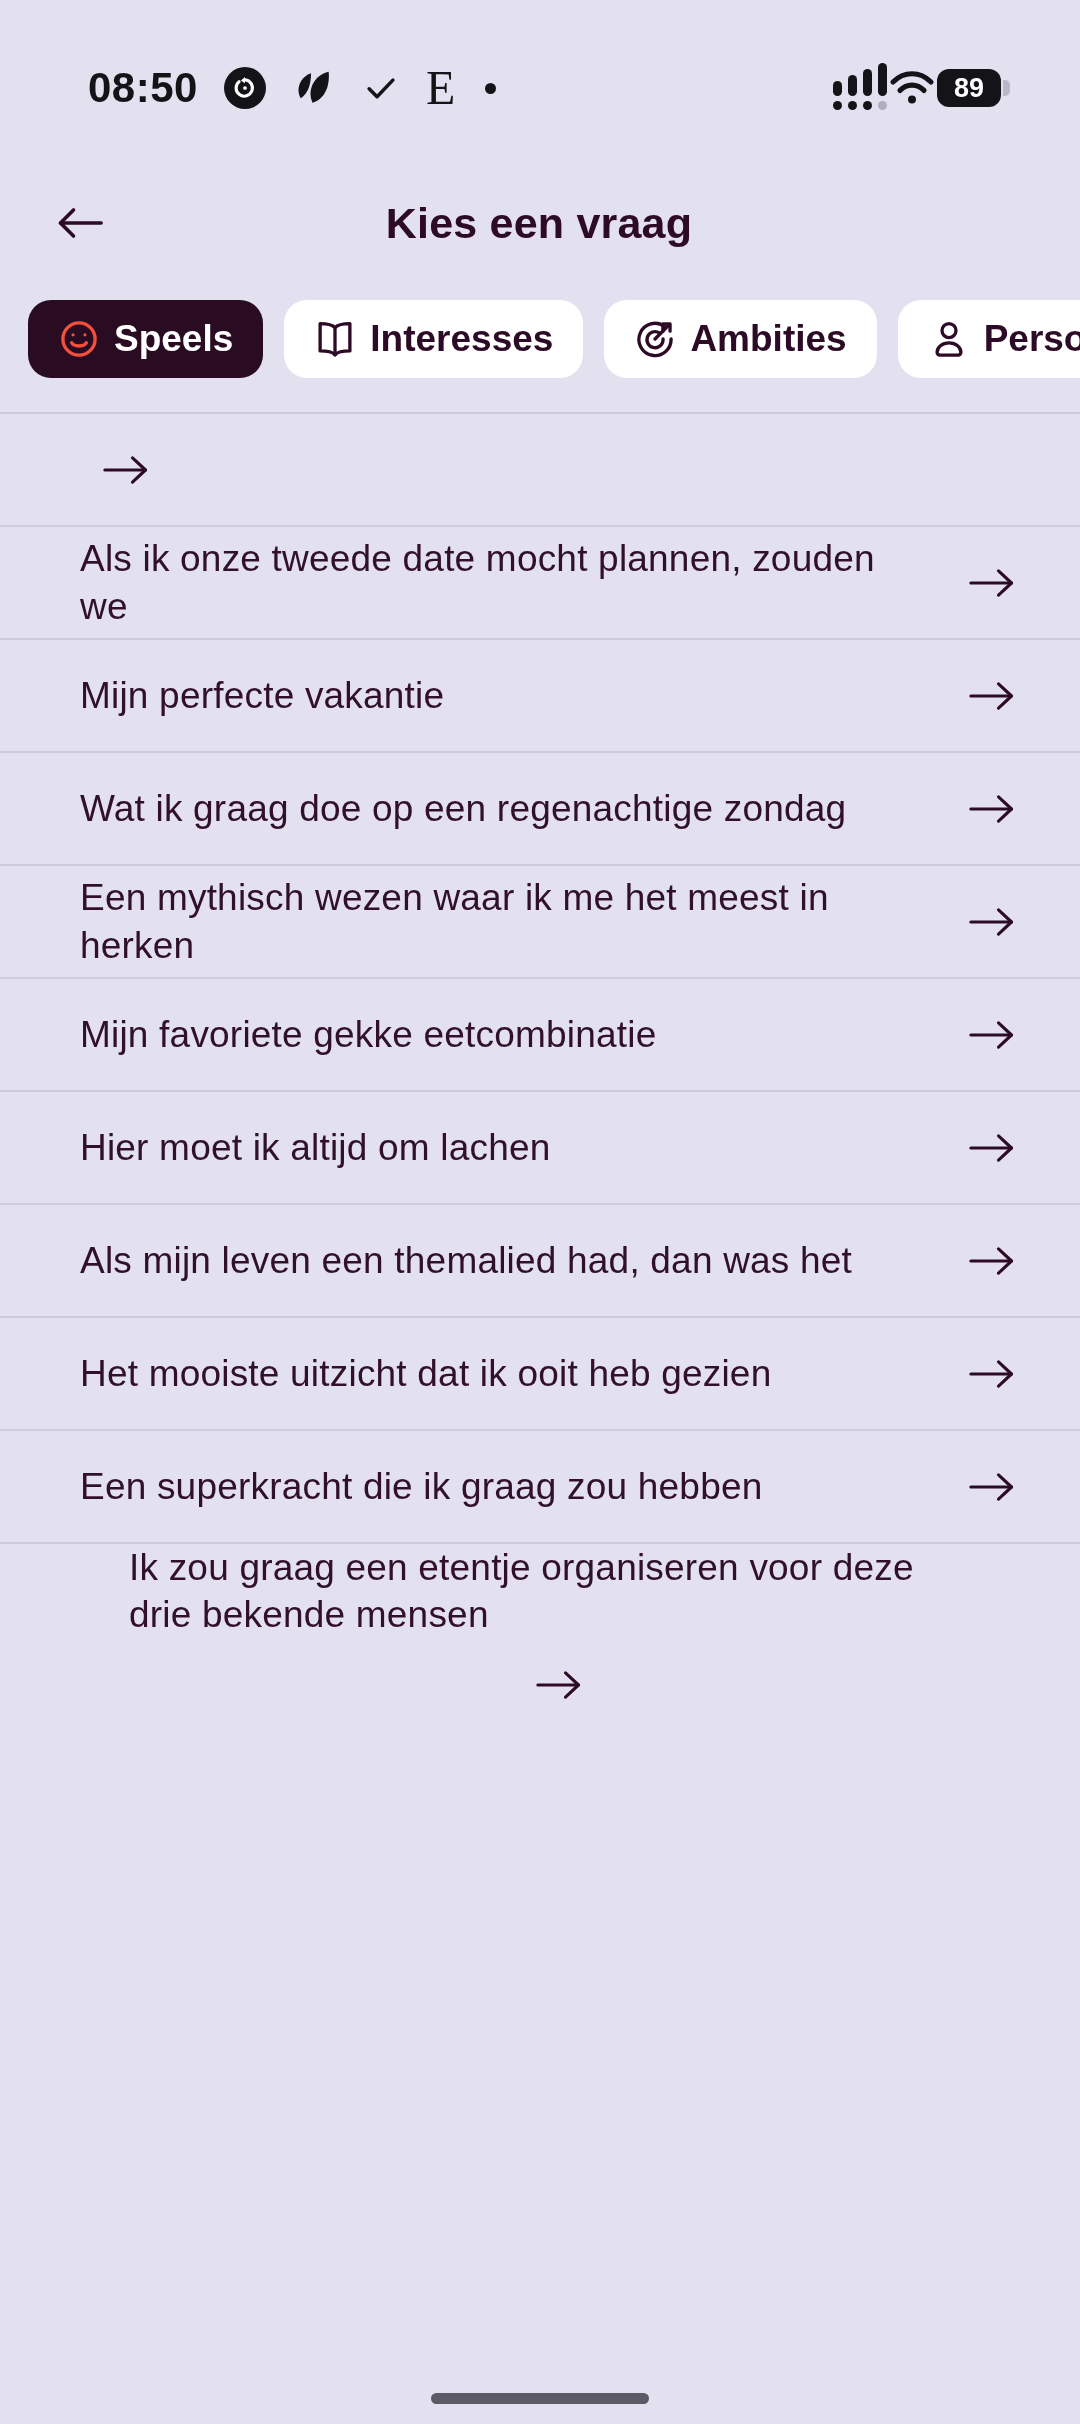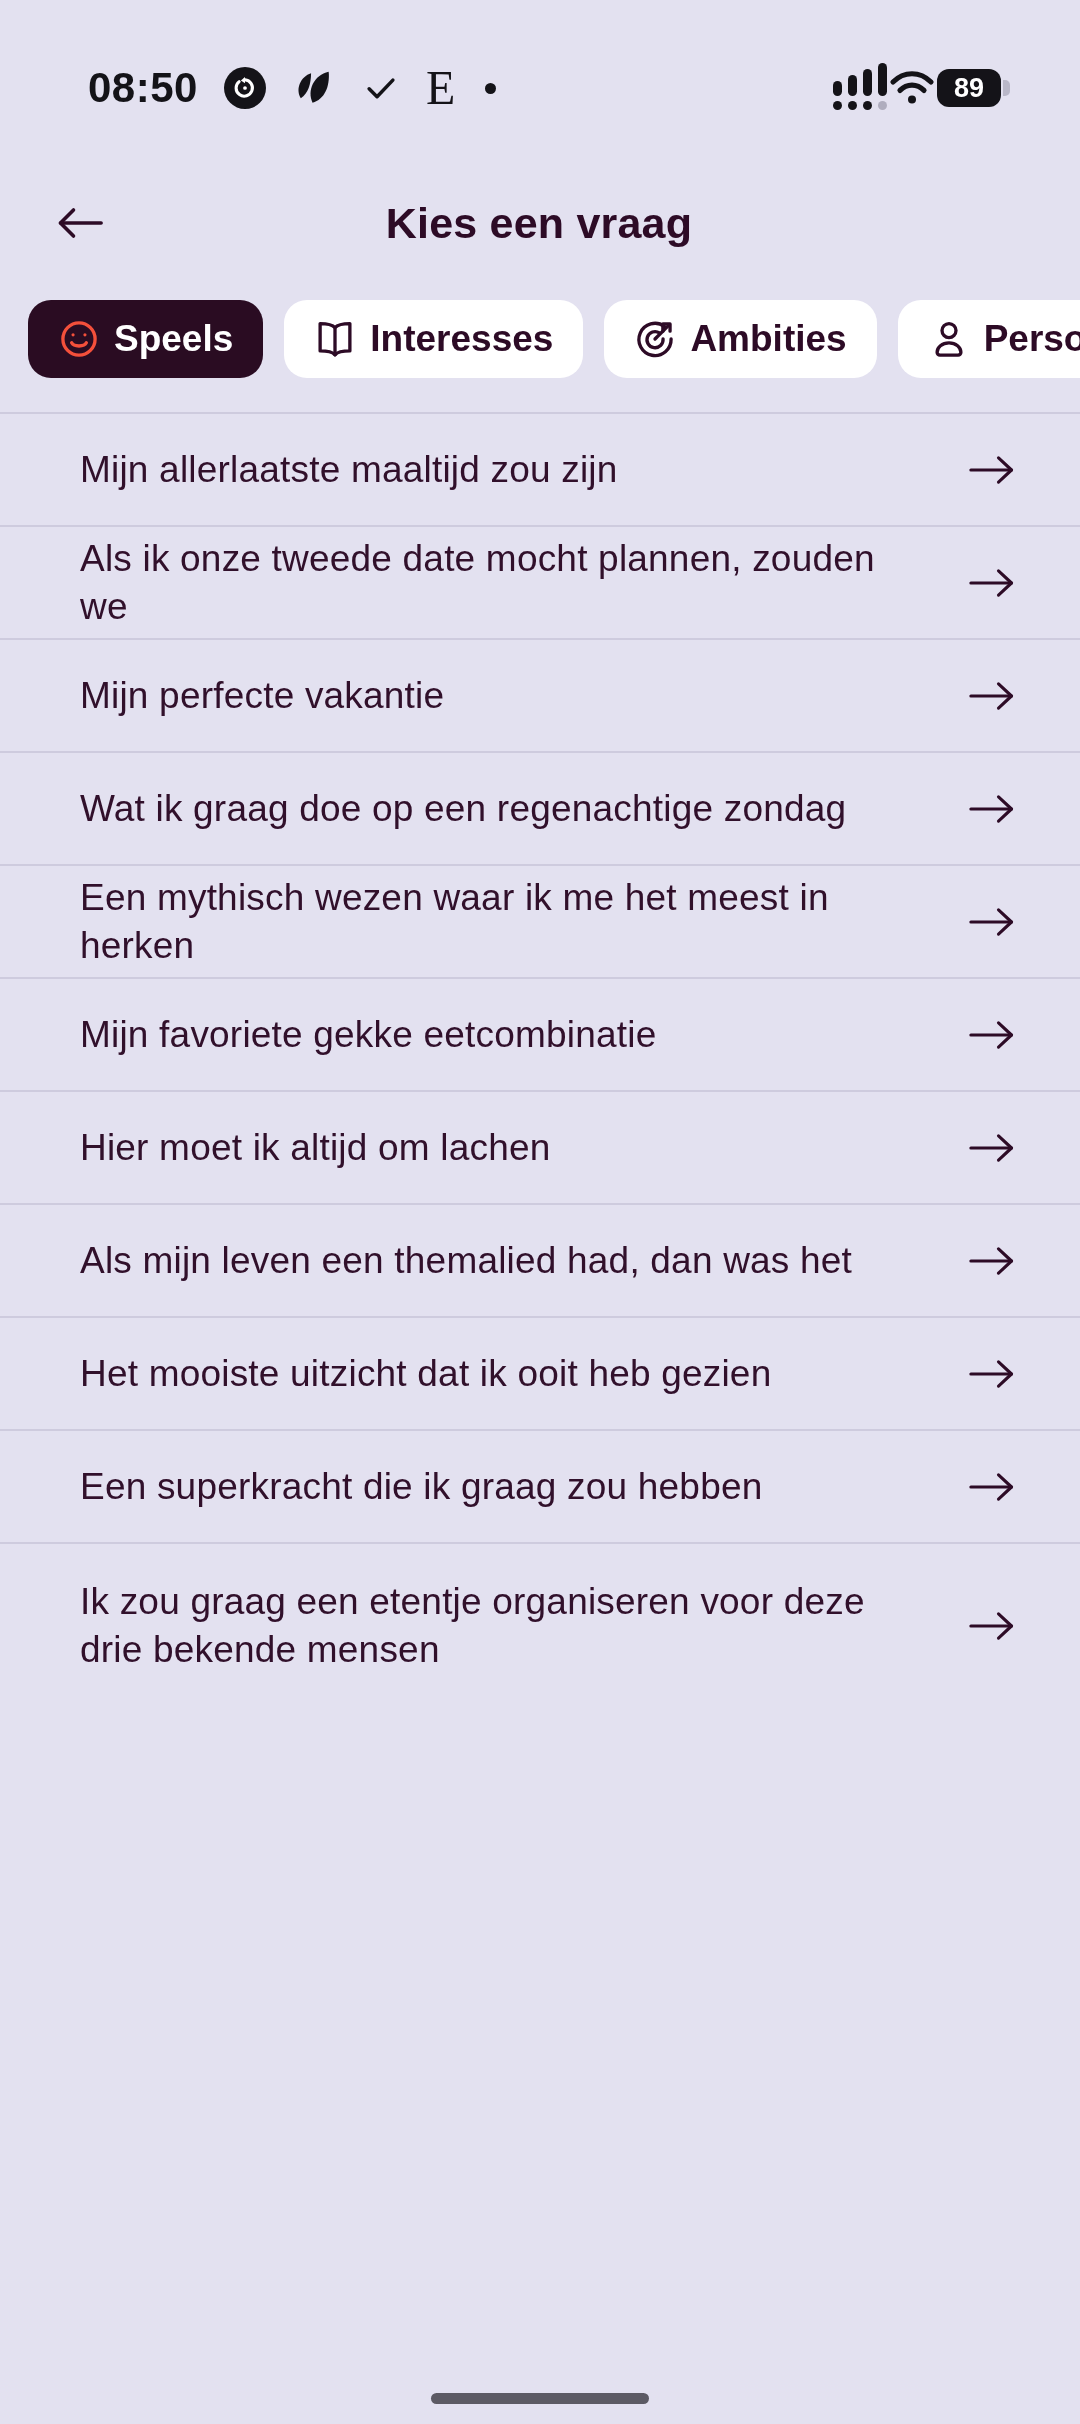--- a/index.html
+++ b/index.html
@@ -74,21 +74,21 @@
   .tab svg { width:42px; height:42px; flex:0 0 auto; }
 
   
   .question-list { position:absolute; top:412px; left:0; right:0; }
   .q-row {
     display:flex; align-items:center; justify-content:space-between;
     min-height:113px; padding:0 62px 0 80px;
     border-top:2px solid rgba(97,91,128,0.16);
     cursor:pointer;
   }
-  .q-row.tall { min-height:165px; }
+  .q-row.tall { min-height:165px;flex-direction:column; }
   .q-text { font-size:37px; line-height:1.28; color:#31102B; max-width:840px; letter-spacing:.2px; }
   .q-arrow { flex:0 0 auto; margin-left:20px; }
   .q-arrow svg { width:52px; height:44px; display:block; }
 
   
   .home-indicator {
     position:absolute; bottom:20px; left:50%; transform:translateX(-50%);
     width:218px; height:11px; border-radius:7px; background:#5C5A64;
   }
 </style>
@@ -199,21 +199,20 @@
       <path d="M12 14.2 C8 14.2 5.2 16.8 5.2 19.6 C5.2 20.5 5.9 21.2 6.8 21.2 L17.2 21.2 C18.1 21.2 18.8 20.5 18.8 19.6 C18.8 16.8 16 14.2 12 14.2 Z"></path>
     </svg>
     <span>Persoonlijk</span>
   </div>
 
 </div>
 
 <div class="question-list">
 
   <div class="q-row">
-    <span class="q-text">Mijn allerlaatste maaltijd zou zijn</span>
     <span class="q-arrow">
         <svg viewBox="0 0 32 24" fill="none" stroke="#2D0B26" stroke-width="1.9" stroke-linecap="round" stroke-linejoin="round">
           <path d="M3 12 H28"></path>
           <path d="M20 4.5 L28 12 L20 19.5"></path>
         </svg>
       </span>
   </div>
 
   <div class="q-row">
     <span class="q-text">Als ik onze tweede date mocht plannen, zouden we</span>

